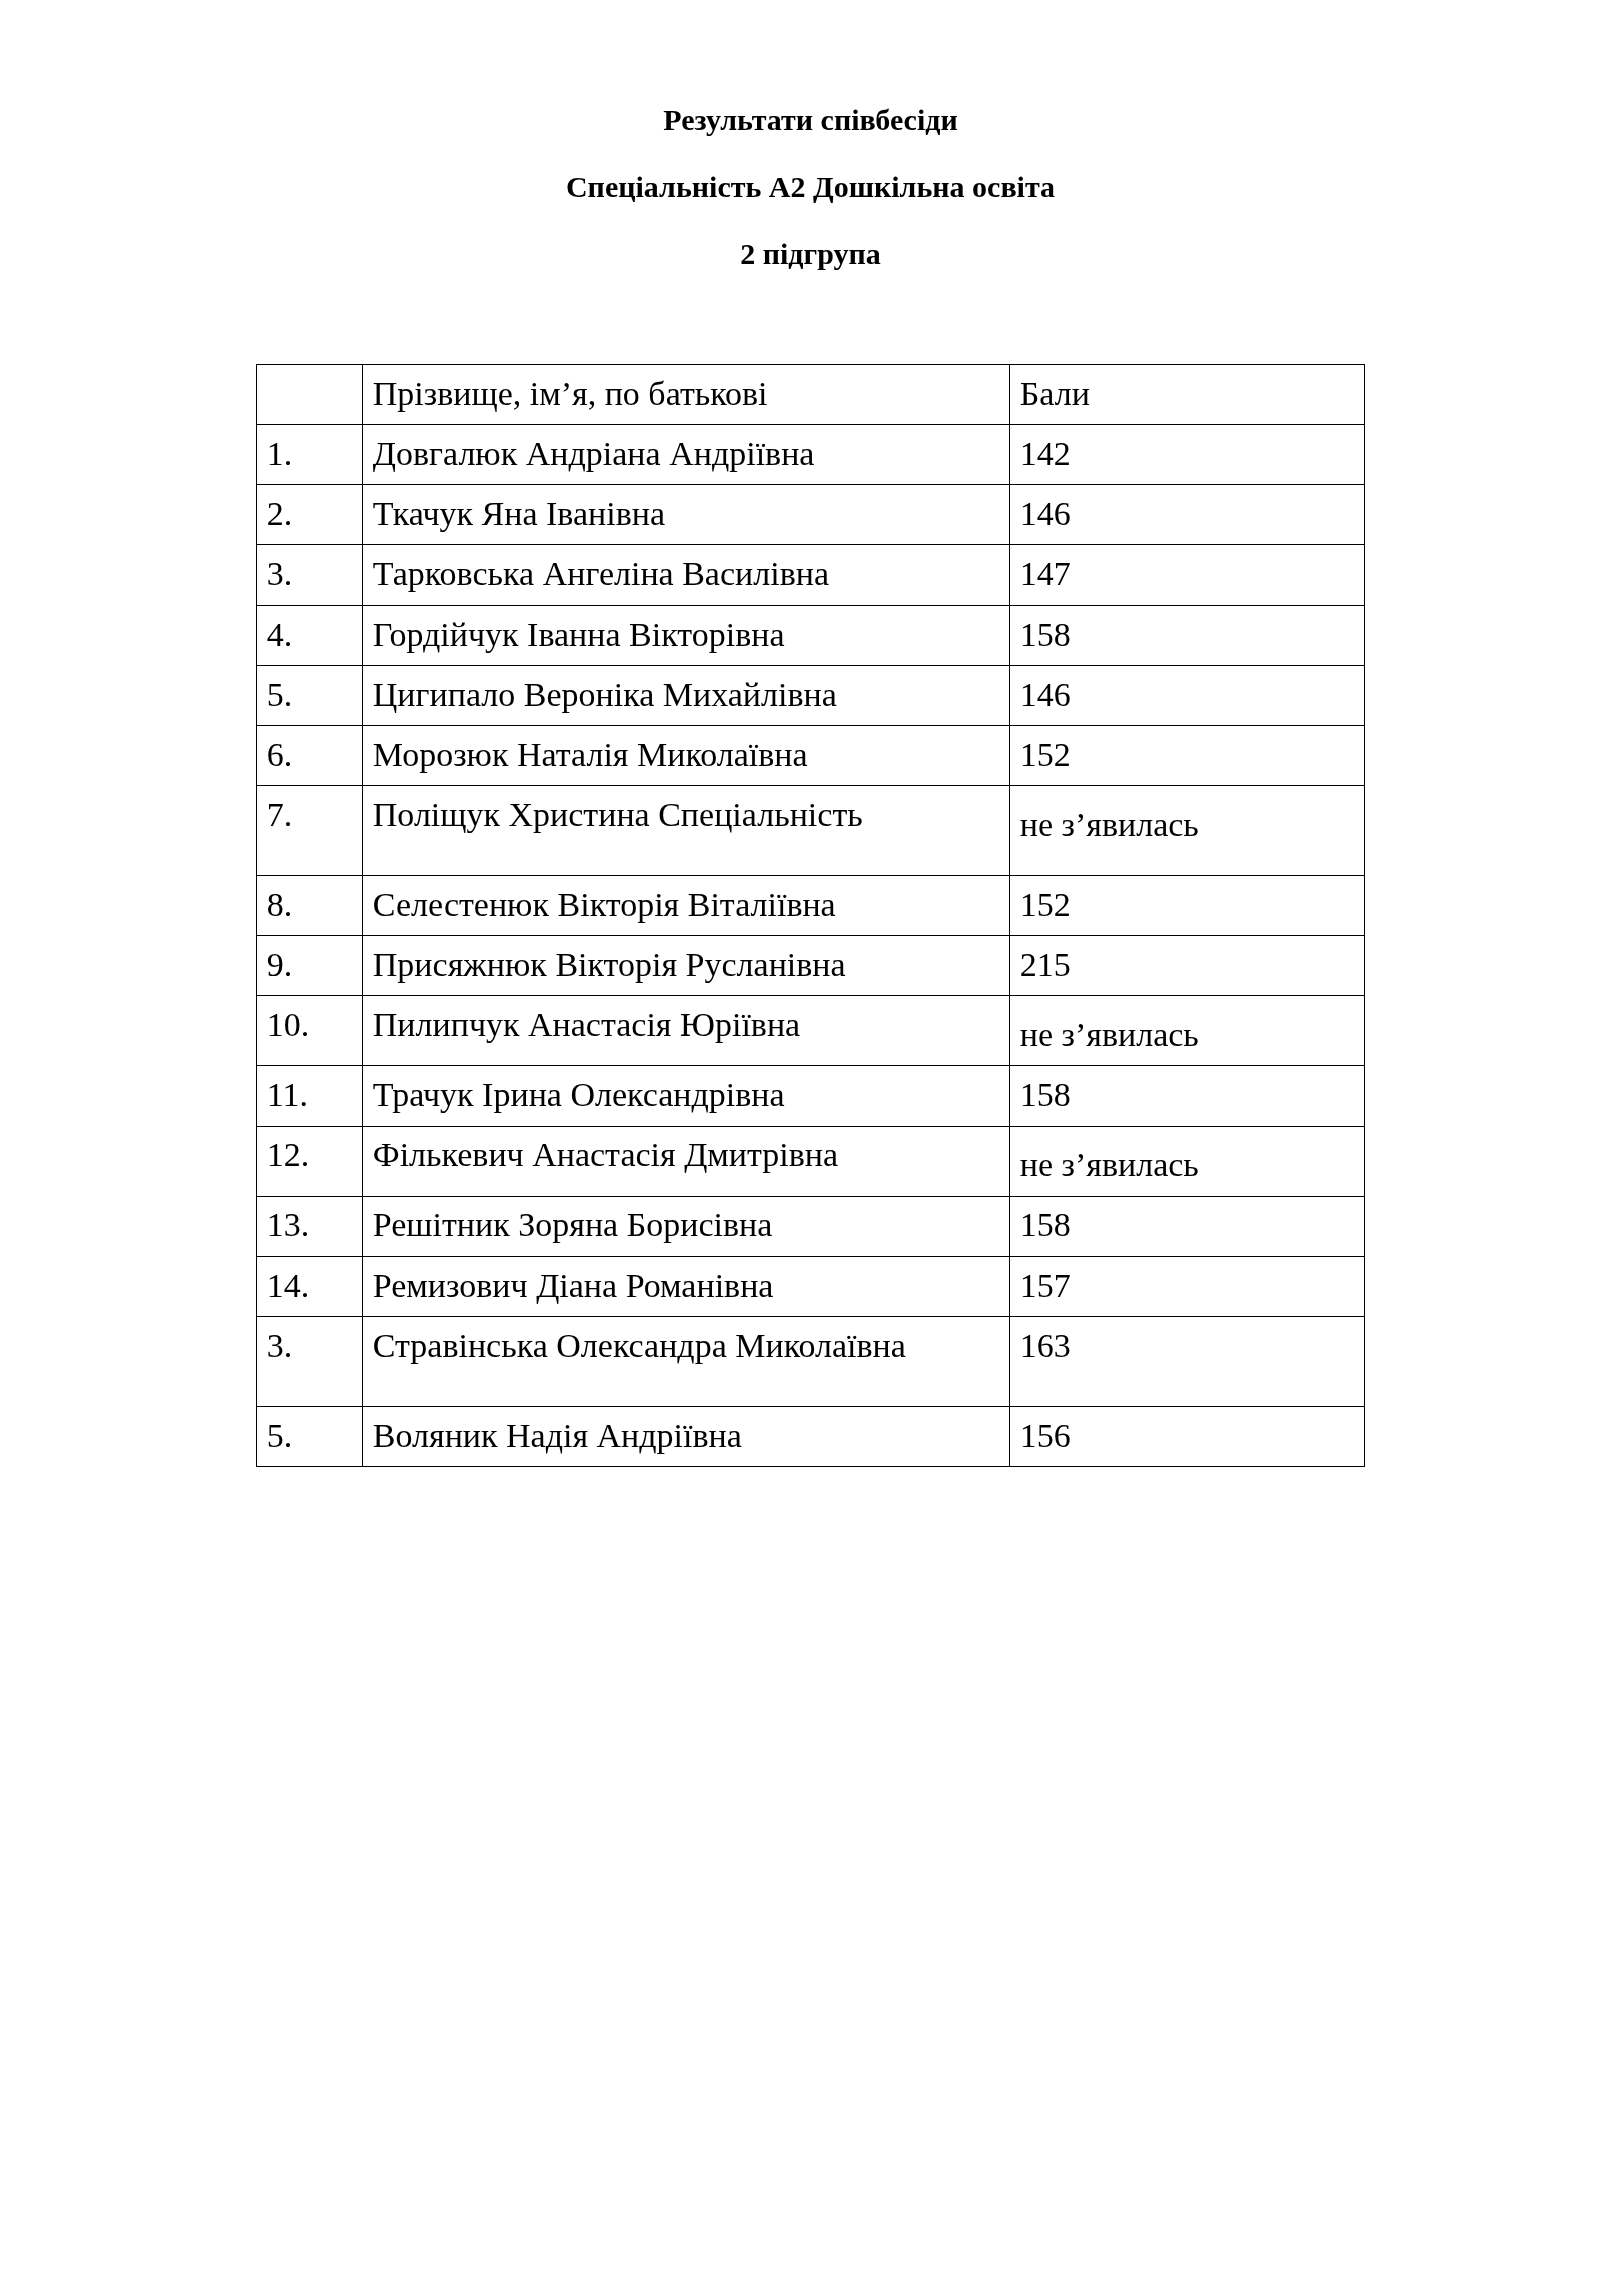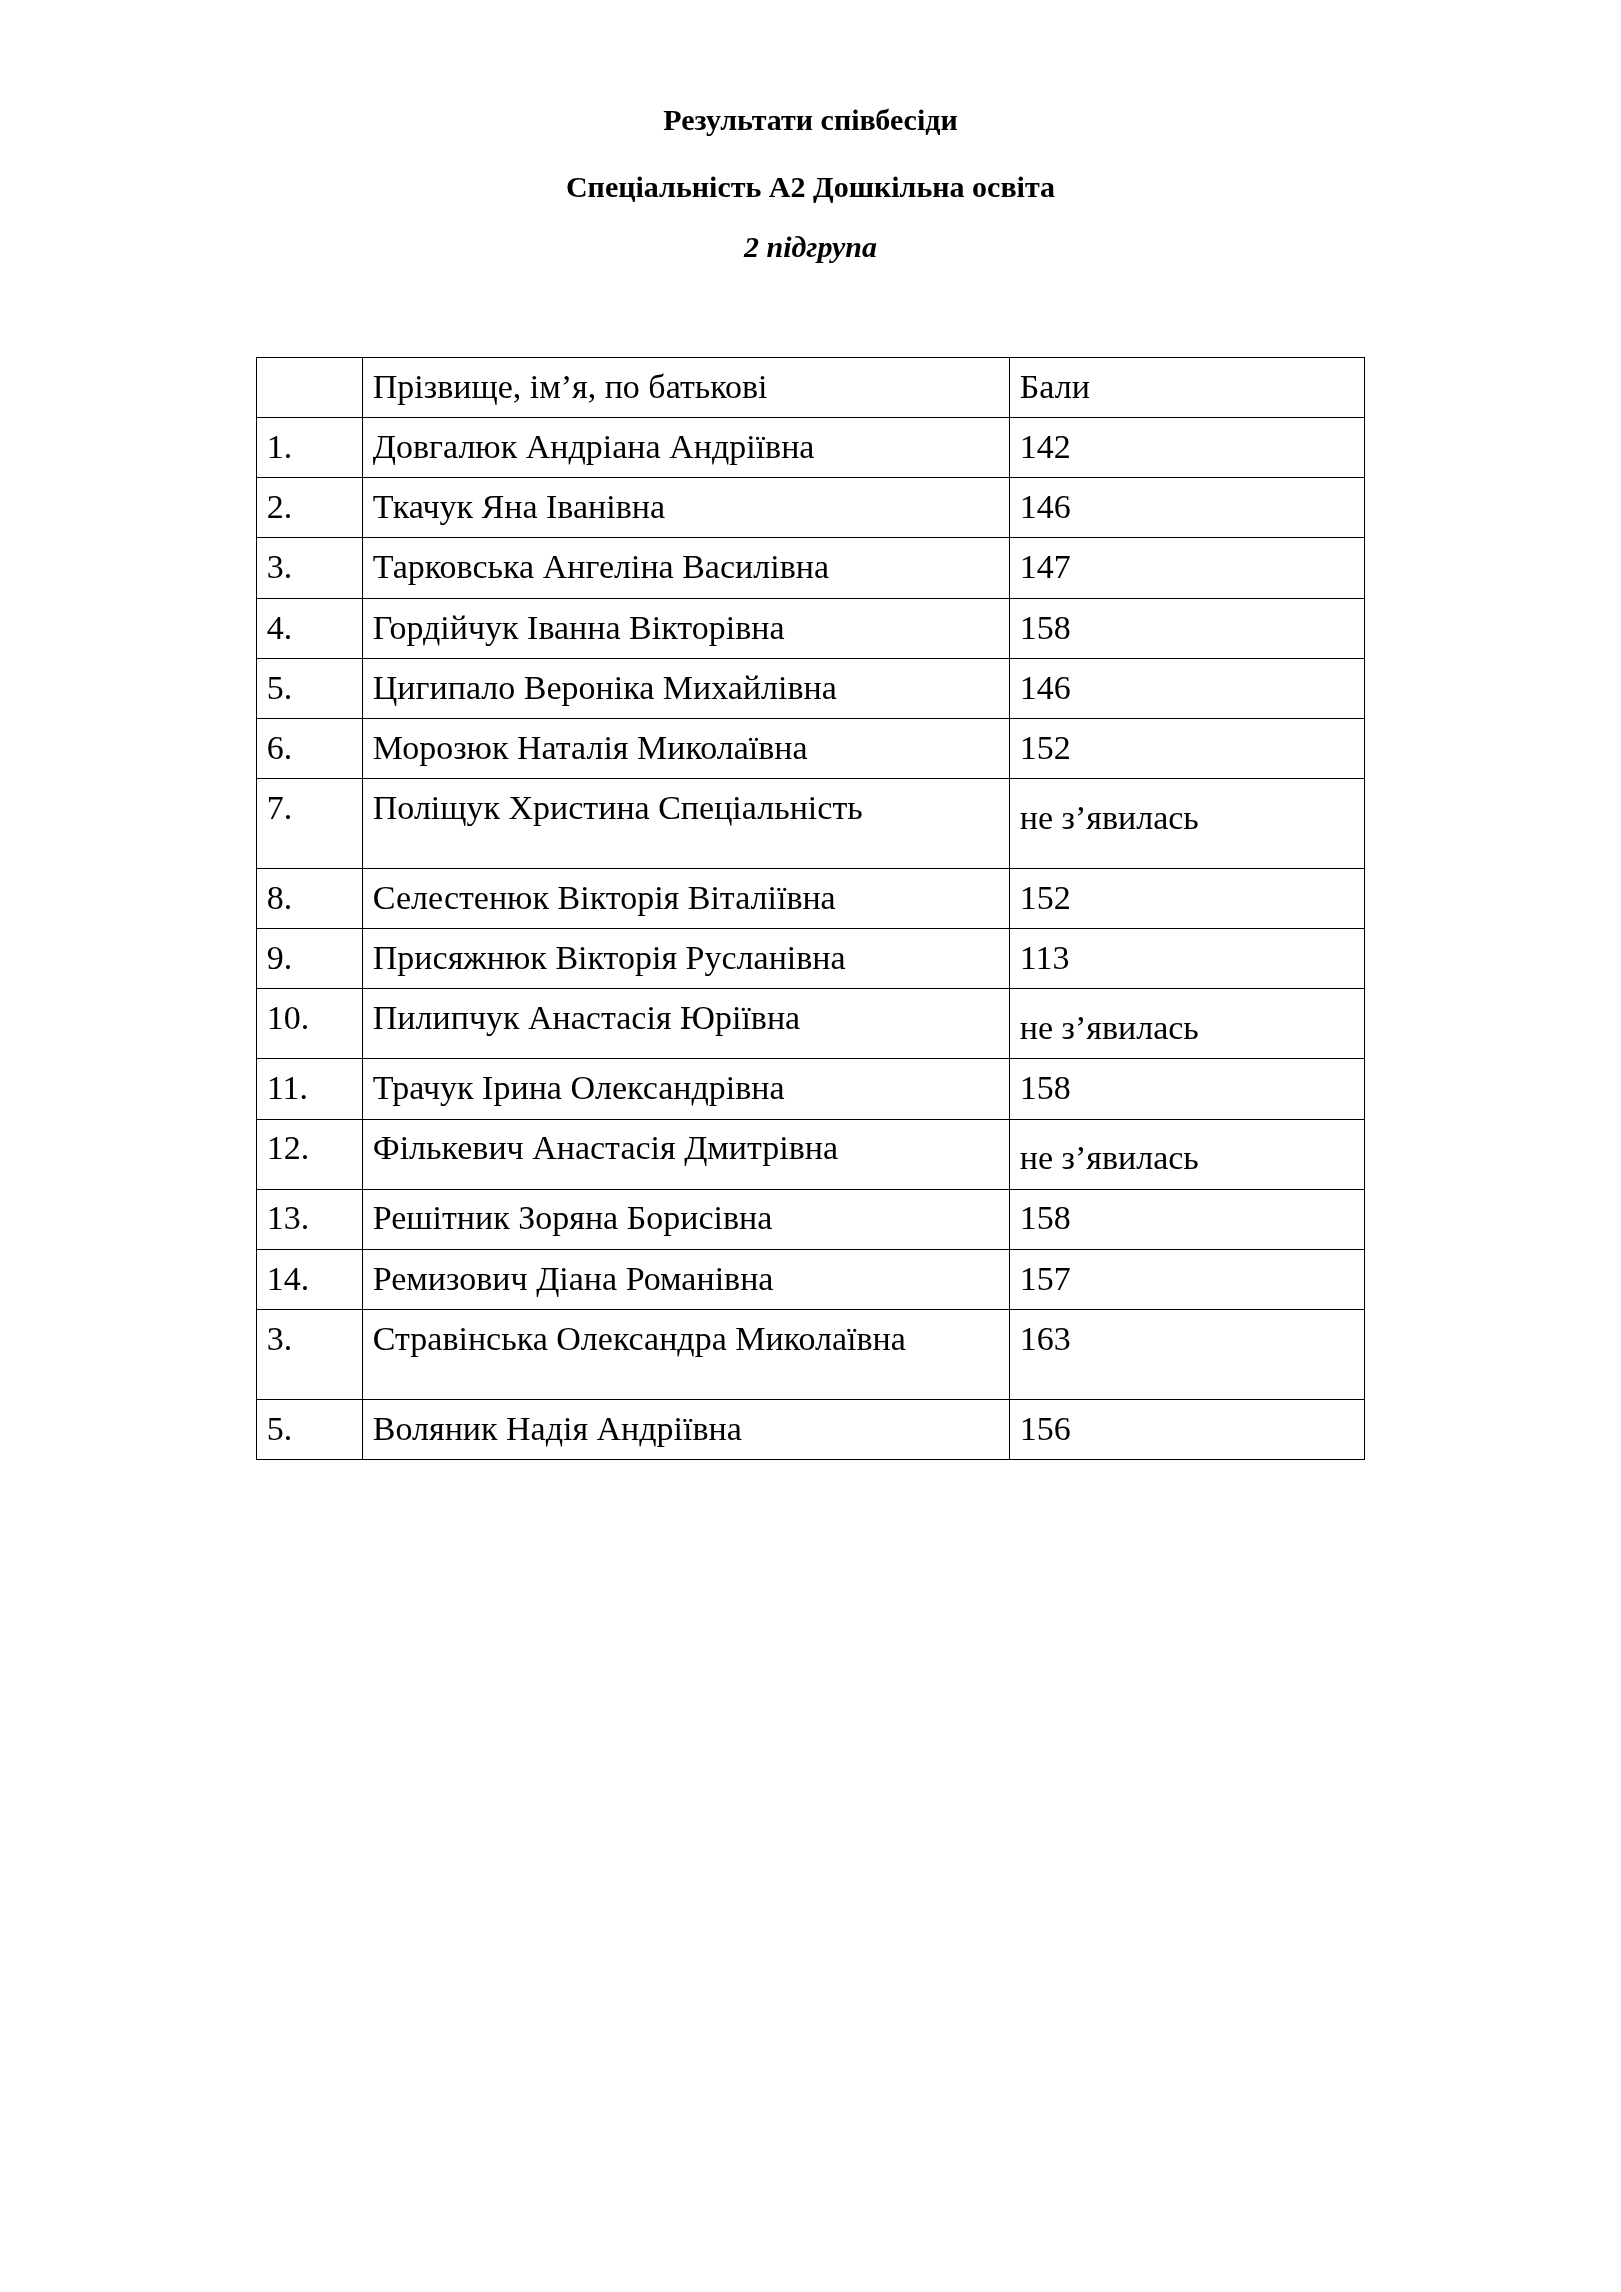--- a/index.html
+++ b/index.html
@@ -22,21 +22,21 @@
   }
   .doc-title {
     text-align: center;
     font-weight: bold;
     font-size: 30px;
     line-height: 1.45;
     margin: 0;
   }
   .doc-title.l1 { margin-top: 9.8px; }
   .doc-title.l2 { margin-top: 23.5px; }
-  .doc-title.l3 { margin-top: 17px; font-style: italic; }
+  .doc-title.l3 { margin-top: 24px; }
 
   .table-wrap {
     margin-top: 88px;
     display: flex;
     justify-content: center;
   }
   table.results {
     border-collapse: collapse;
     width: 1108px;
     table-layout: fixed;
@@ -133,21 +133,21 @@
           </td>
         </tr>
         <tr>
           <td class="cell-num">8.</td>
           <td class="cell-name">Селестенюк Вікторія Віталіївна</td>
           <td class="cell-score">152</td>
         </tr>
         <tr>
           <td class="cell-num">9.</td>
           <td class="cell-name">Присяжнюк Вікторія Русланівна</td>
-          <td class="cell-score">113</td>
+          <td class="cell-score">215</td>
         </tr>
         <tr>
           <td class="cell-num">10.</td>
           <td class="cell-name">Пилипчук Анастасія Юріївна</td>
           <td class="cell-score">
             <span class="score-absent">не з’явилась</span>
           </td>
         </tr>
         <tr>
           <td class="cell-num">11.</td>

